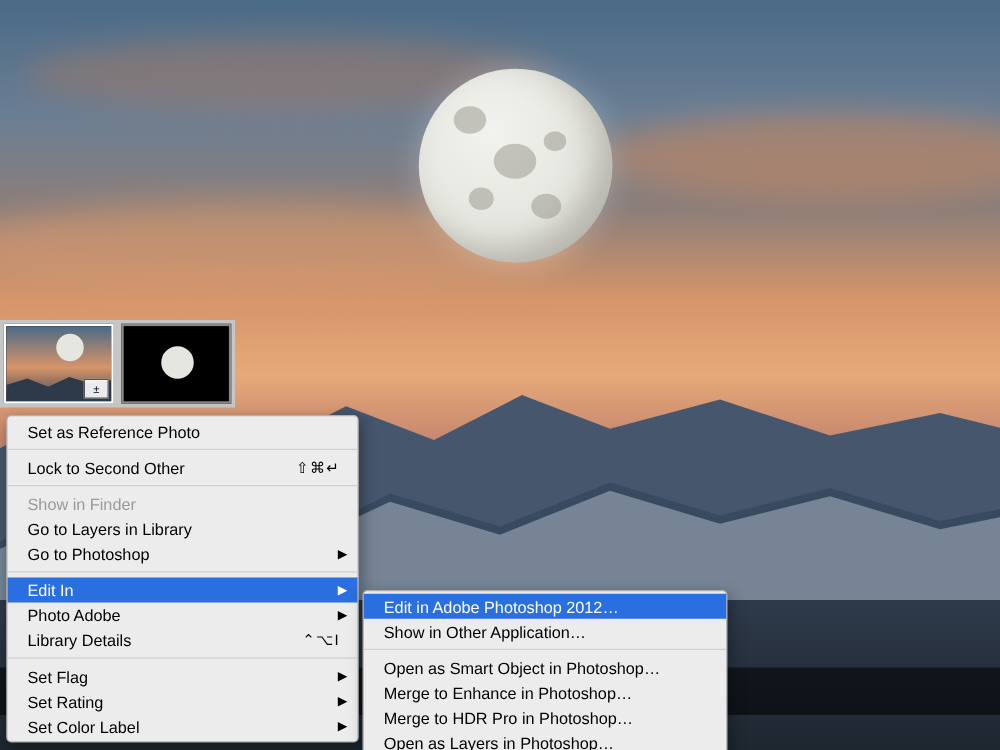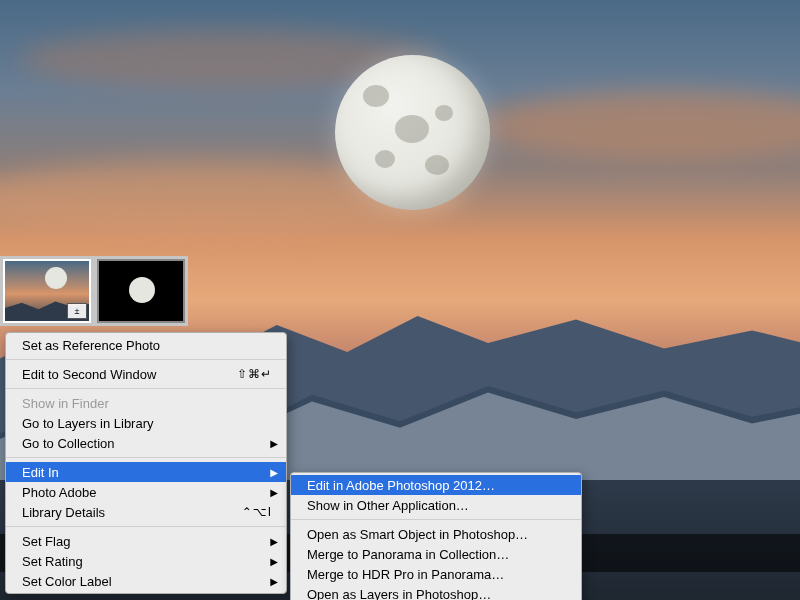--- a/index.html
+++ b/index.html
@@ -76,32 +76,32 @@
       <div class="mini-moon" style="top:16px;left:30px;width:26px;height:26px;"></div>
     </div>
   </div>
 
   <div class="menu menu1">
     <div class="menu-item">
         <span>Set as Reference Photo</span>
       </div>
     <div class="menu-sep"></div>
     <div class="menu-item">
-      <span>Edit to Second Window</span>
+      <span>Lock to Second Other</span>
       <span class="shortcut">⇧⌘↵</span>
     </div>
     <div class="menu-sep"></div>
     <div class="menu-item disabled">
         <span>Show in Finder</span>
       </div>
     <div class="menu-item">
         <span>Go to Layers in Library</span>
       </div>
     <div class="menu-item">
-      <span>Go to Collection</span>
+      <span>Go to Photoshop</span>
       <span class="arrow">▶</span>
     </div>
     <div class="menu-sep"></div>
     <div class="menu-item highlight">
       <span>Edit In</span>
       <span class="arrow">▶</span>
     </div>
     <div class="menu-item">
       <span>Photo Adobe</span>
       <span class="arrow">▶</span>
@@ -130,23 +130,23 @@
         <span>Edit in Adobe Photoshop 2012…</span>
       </div>
     <div class="menu-item">
         <span>Show in Other Application…</span>
       </div>
     <div class="menu-sep"></div>
     <div class="menu-item">
         <span>Open as Smart Object in Photoshop…</span>
       </div>
     <div class="menu-item">
-        <span>Merge to Panorama in Collection…</span>
+        <span>Merge to Enhance in Photoshop…</span>
       </div>
     <div class="menu-item">
-        <span>Merge to HDR Pro in Panorama…</span>
+        <span>Merge to HDR Pro in Photoshop…</span>
       </div>
     <div class="menu-item">
         <span>Open as Layers in Photoshop…</span>
       </div>
   </div>
 
 </div>
 
 </body></html>

